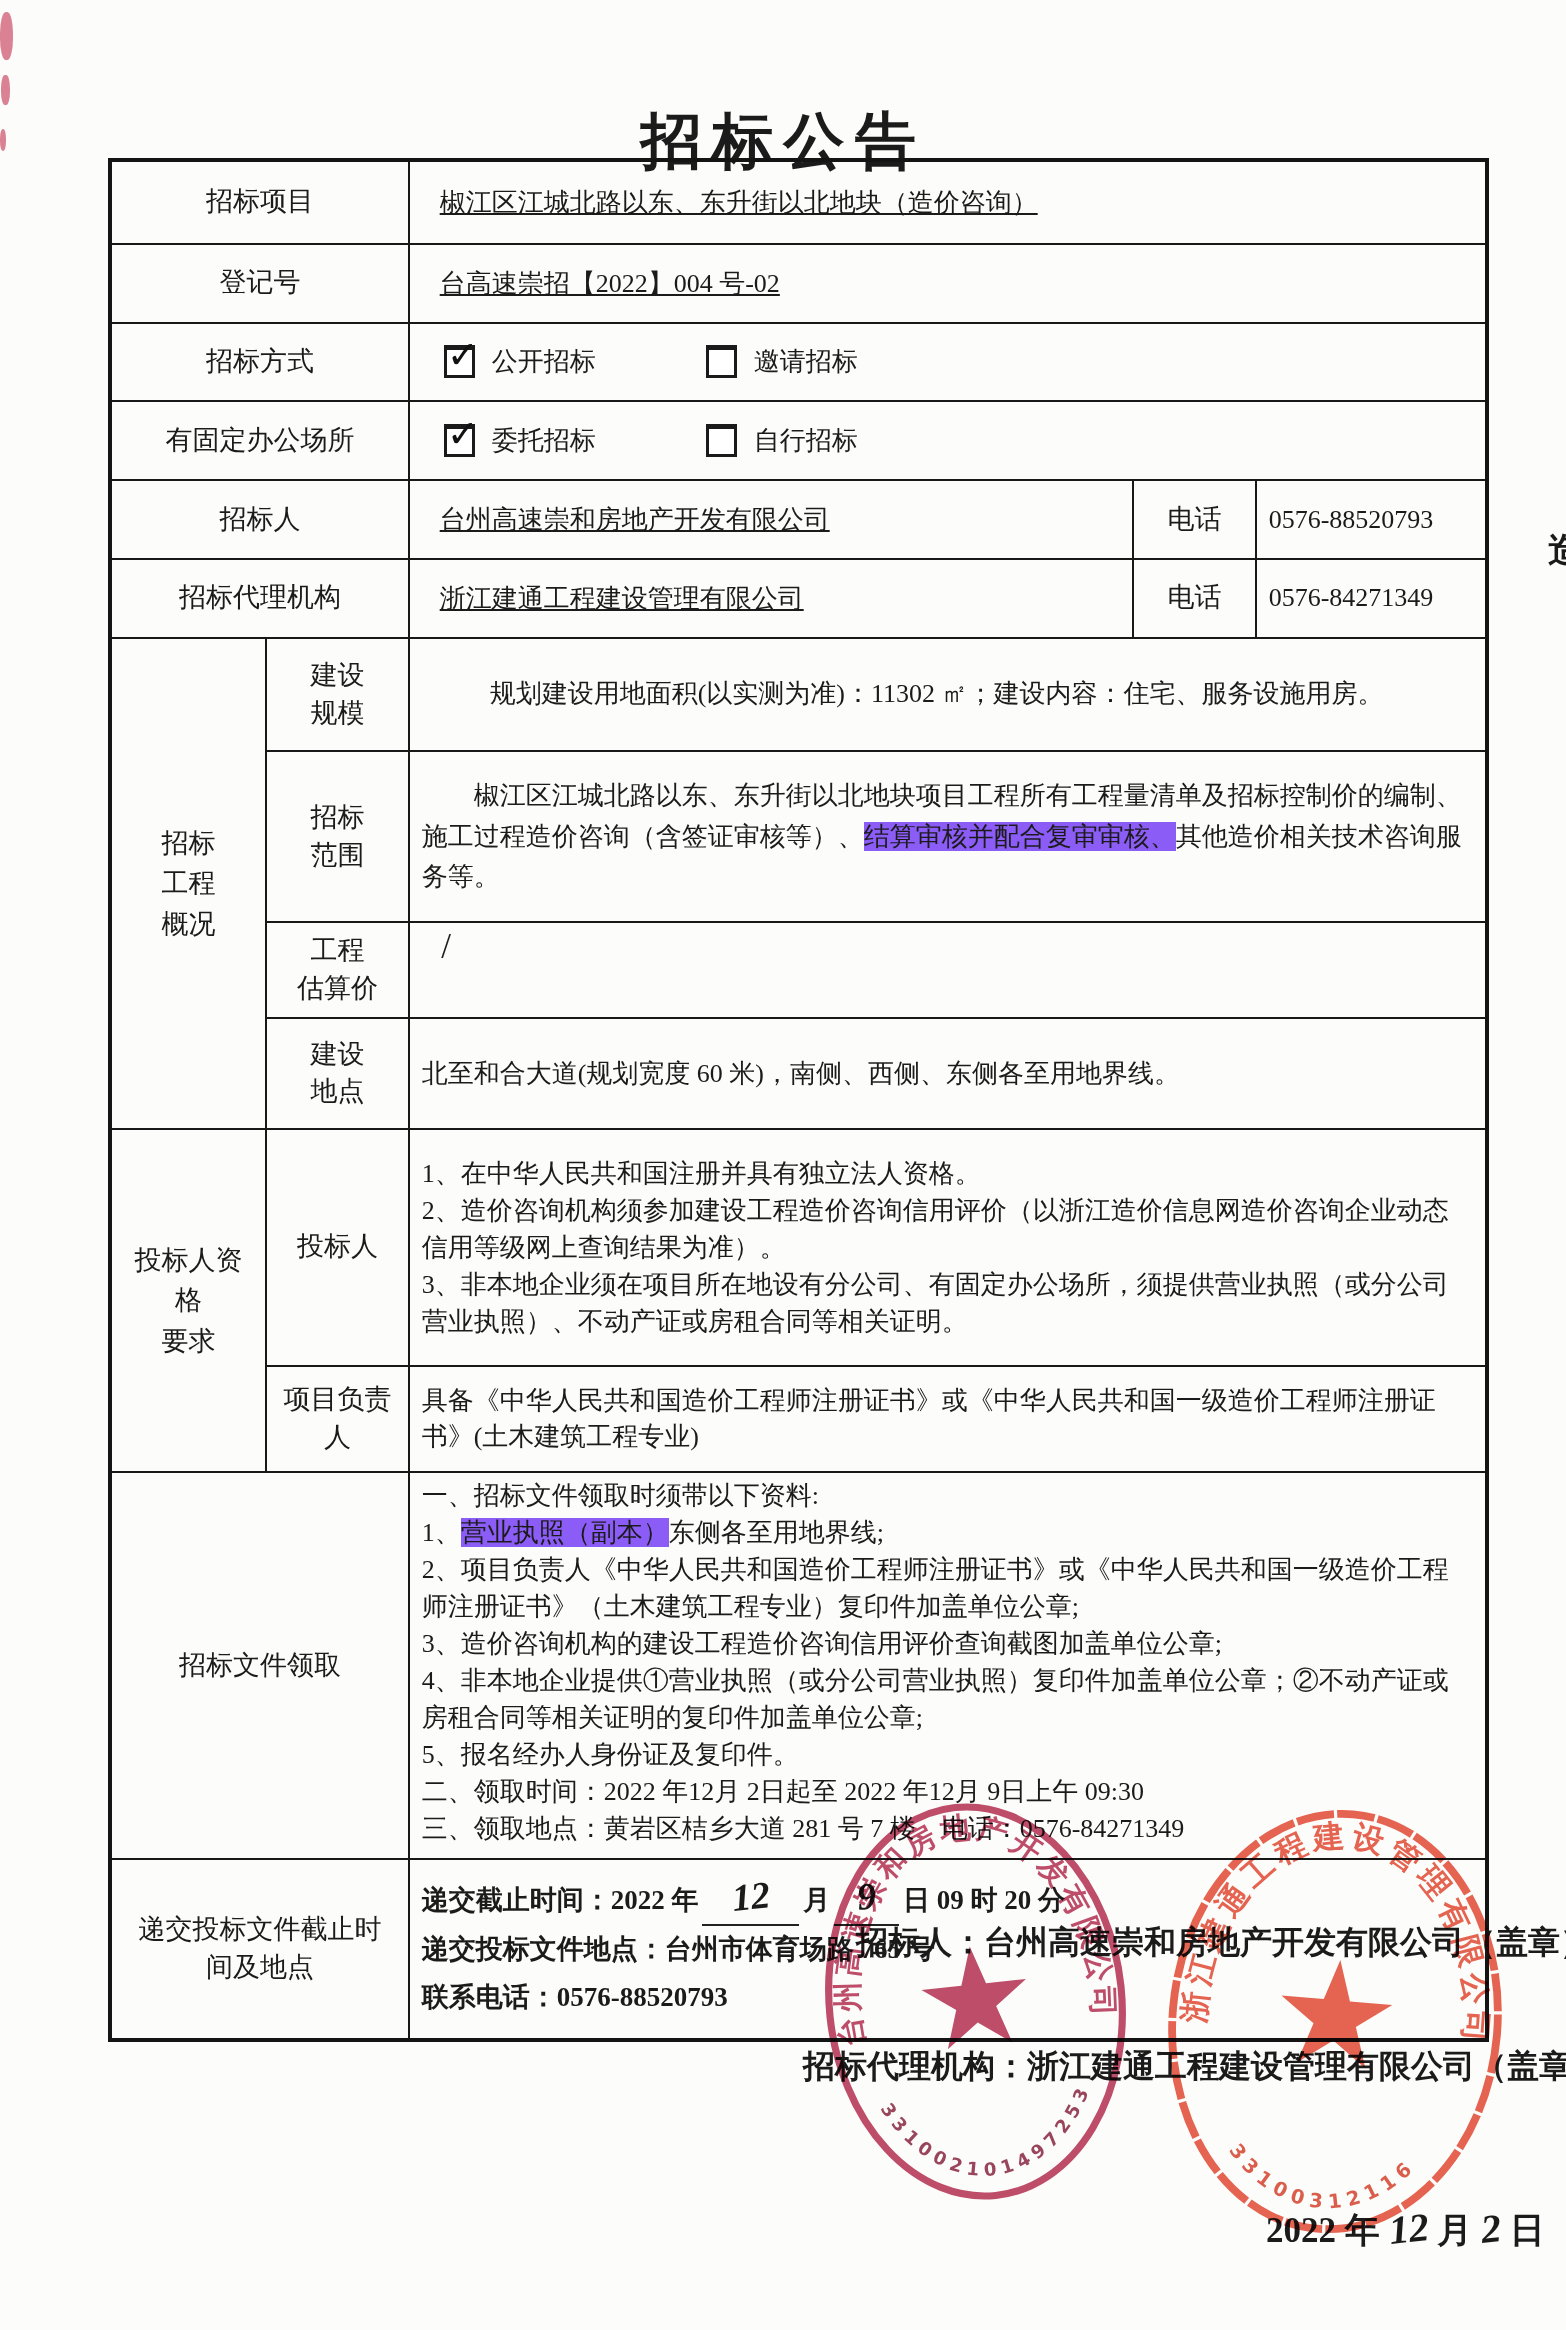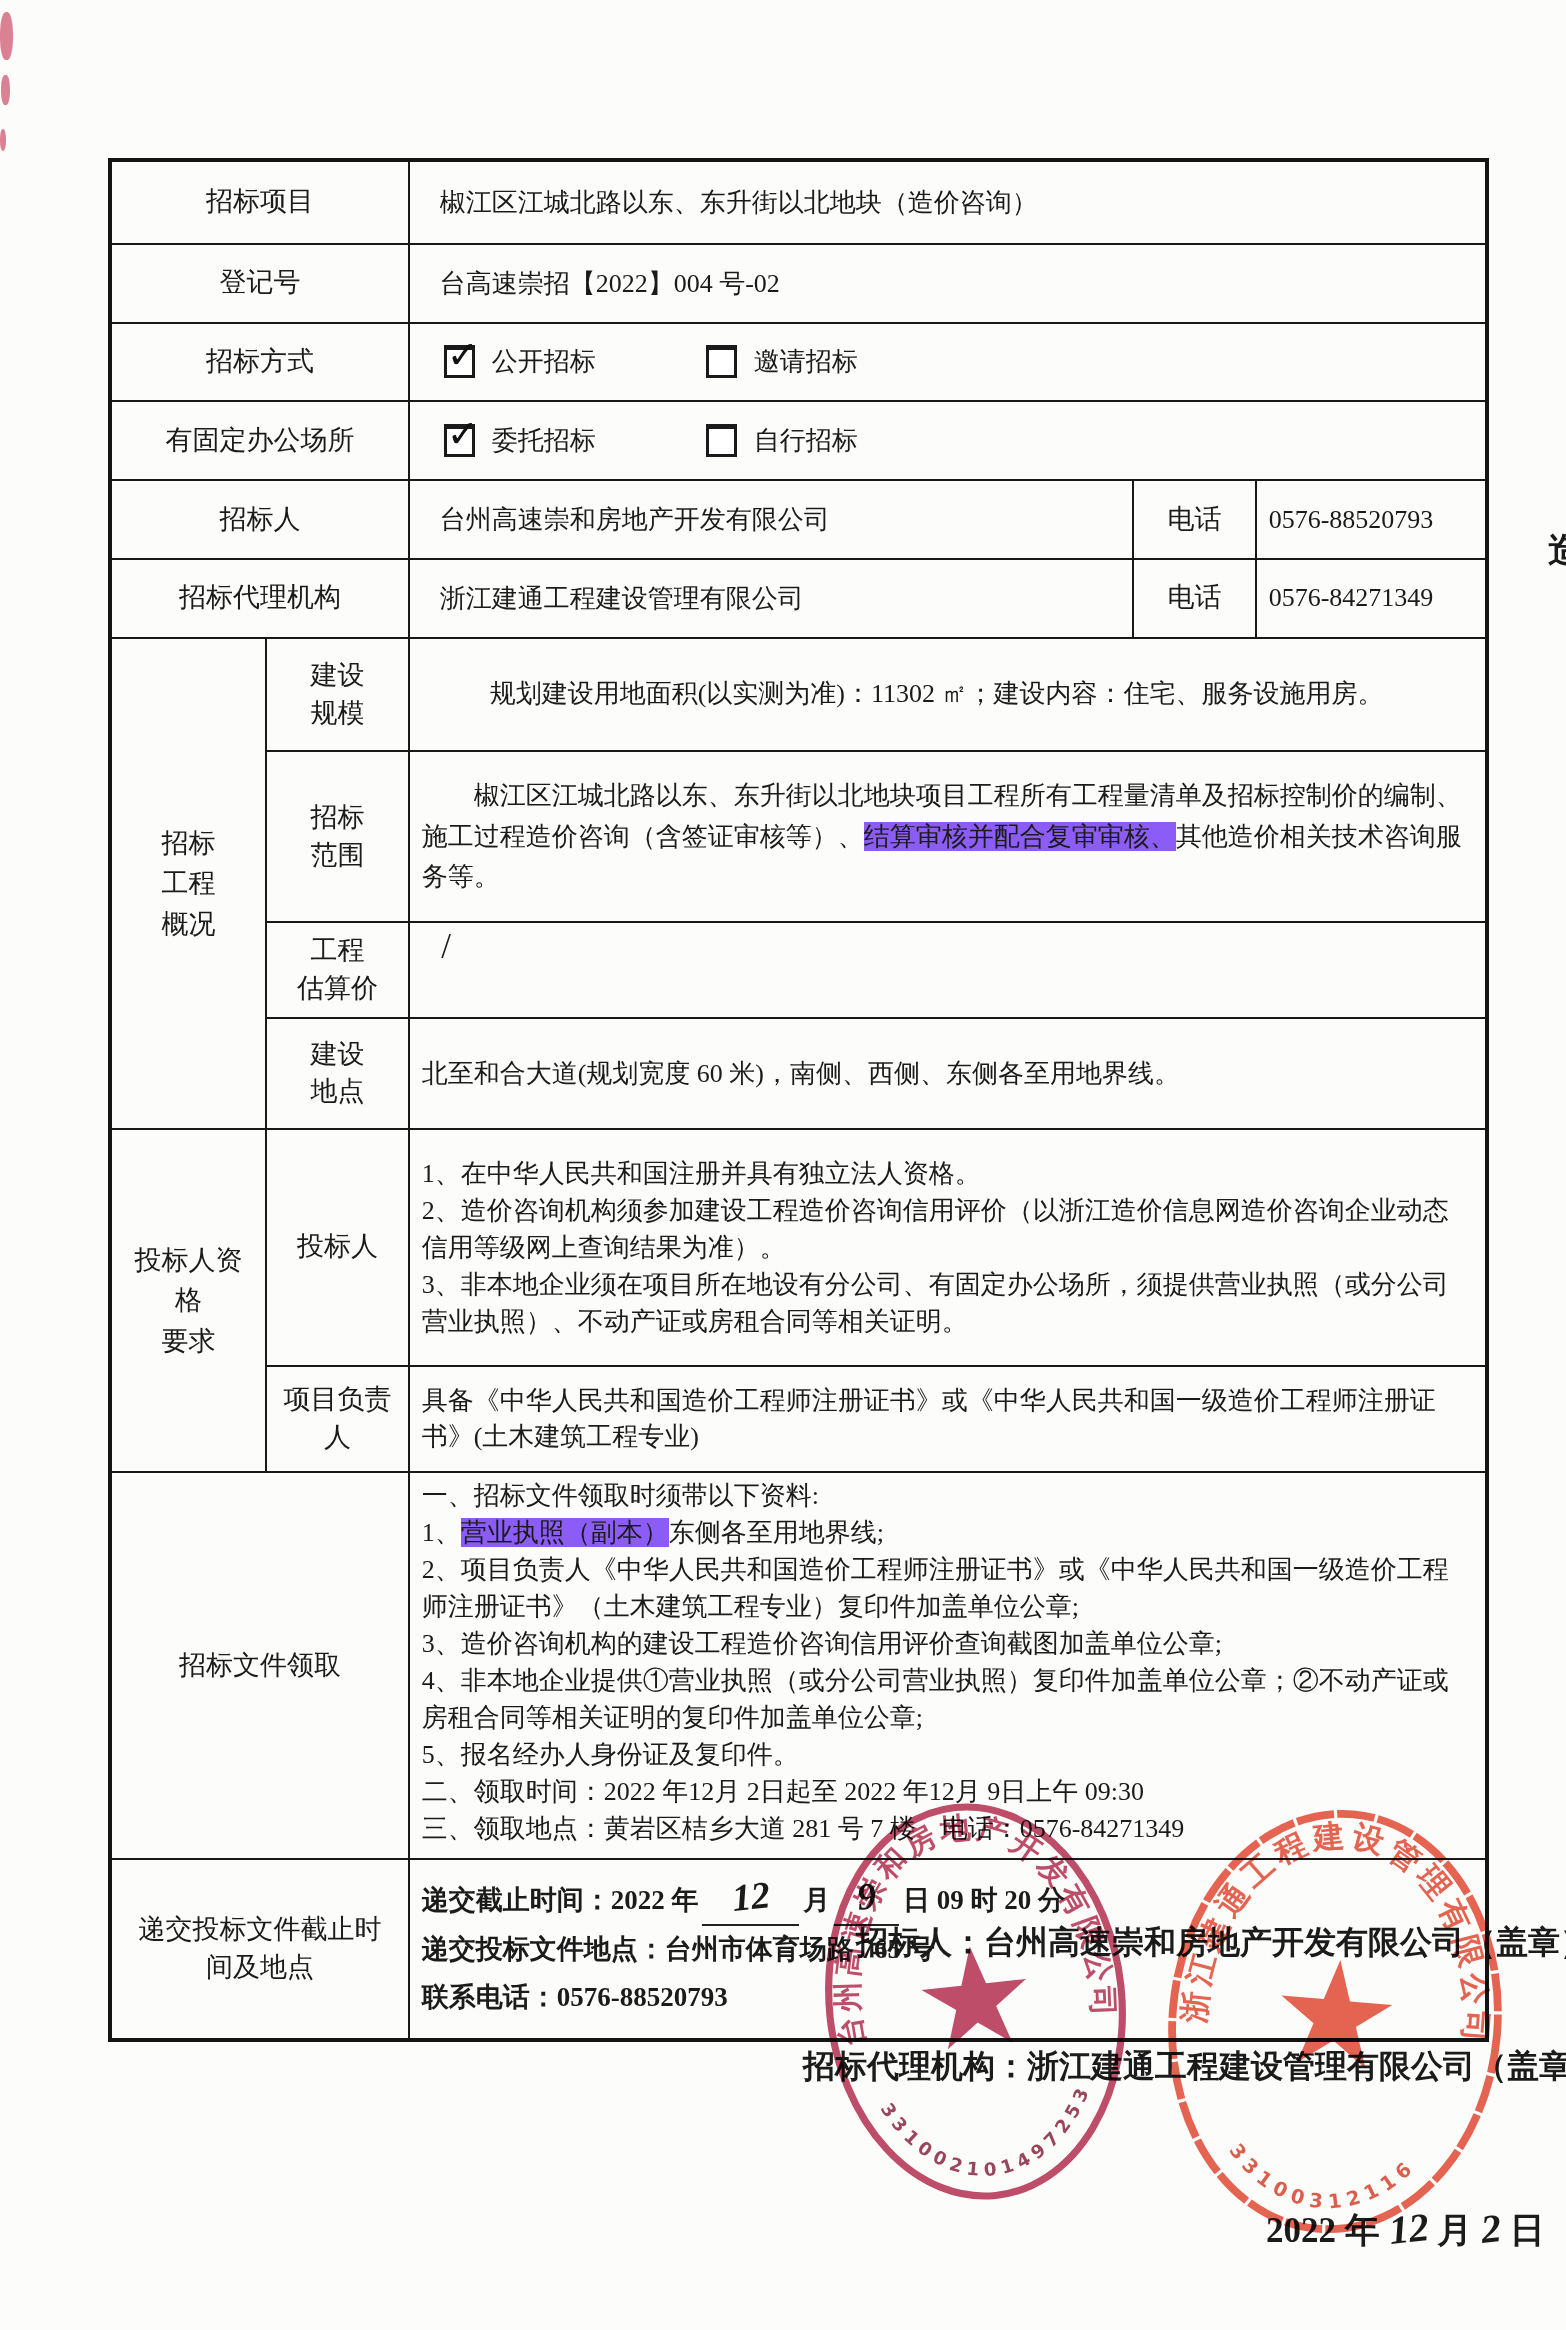--- a/index.html
+++ b/index.html
@@ -14,21 +14,21 @@
   }
   table.doc {
     position:absolute; left:108px; top:158px; width:1377px;
     border-collapse:collapse; table-layout:fixed; font-size:26px;
     background:transparent;
   }
   table.doc td { border:2.6px solid #181818; vertical-align:middle; padding:3.9px 11.7px; }
   table.doc { border:4.5px solid #141414; }
   td.lbl { text-align:center; white-space:pre-line; line-height:1.4; padding:3.9px 5.2px; font-size:27px; }
   td.grp { text-align:center; white-space:pre-line; line-height:1.5; font-size:27px; }
-  .val { padding-left:18px; }
+  .val { padding-left:18px;text-decoration:underline; }
   .indent2 { text-indent:2em; margin:16px; line-height:1.55; }
   p.para { margin:0; }
   .hl { background:#8b5cf6; }
   
   .optrow { display:flex; align-items:center; padding-left:22px; }
   .opt { display:flex; align-items:center; margin-right:110px; }
   .cb {
     width:25px; height:25px; border:3.9px solid #1a1a1a; border-top-width:5.8px;
     position:relative; margin-right:17px; background:#fff; flex:0 0 auto;
   }
@@ -68,20 +68,21 @@
 </style>
 </head>
 <body>
 
 <div class="page">
 
   <div class="redmark rm1"></div>
   <div class="redmark rm2"></div>
   <div class="redmark rm3"></div>
 
+  <h1 class="title">招标公告</h1>
 
   <div class="edgefrag">造</div>
 
   <table class="doc">
     <colgroup>
       <col style="width:156px">
         <col style="width:143px">
         <col style="width:724px">
       <col style="width:123px">
         <col style="width:231px">

